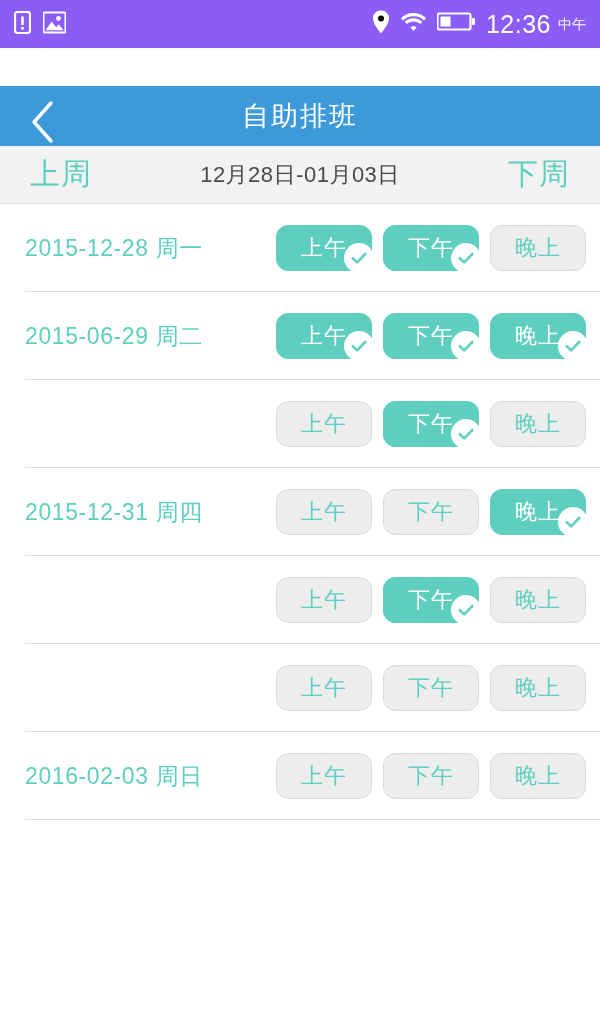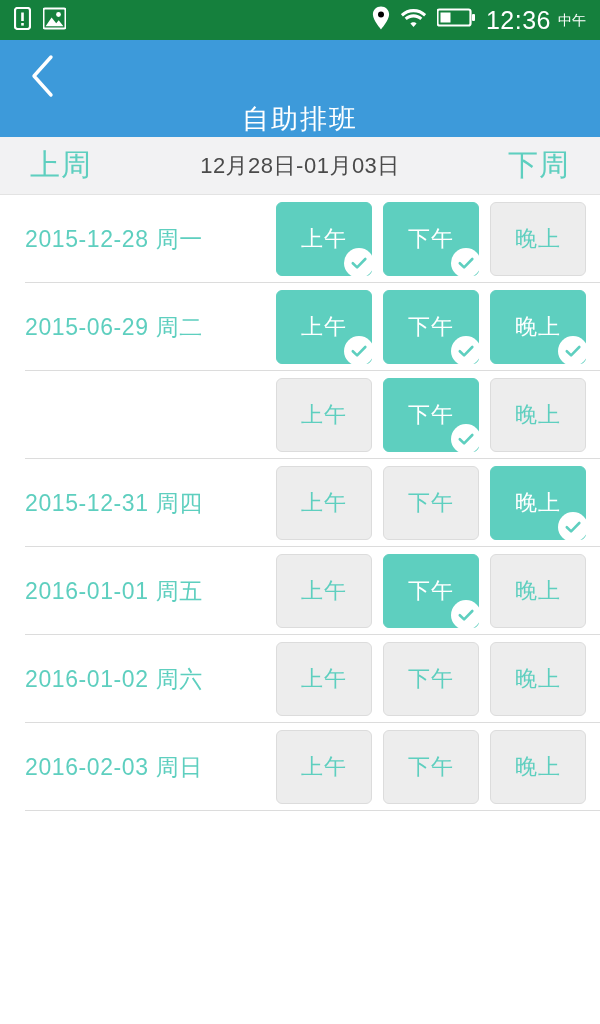--- a/index.html
+++ b/index.html
@@ -5,33 +5,33 @@
   * { margin:0; padding:0; box-sizing:border-box; }
   html, body {
     width:600px; height:1024px;
     background:#ffffff;
     font-family:"Liberation Sans","DejaVu Sans",sans-serif;
     overflow:hidden;
   }
 
   
   .statusbar{
-    height:40px; background:#15803d; color:#ffffff;
+    height:48px; background:#8b5cf6; color:#ffffff;
     display:flex; align-items:center; padding:0 14px;
   }
   .sb-left{ display:flex; align-items:center; gap:12px; }
   .sb-right{ margin-left:auto; display:flex; align-items:center; gap:11px; }
   .sb-icon{ display:block; }
   .sb-time{ font-size:25px; letter-spacing:.5px; line-height:1; }
   .sb-ampm{ font-size:14px; line-height:1; margin-left:-4px; }
 
   
   .header{
-    height:97px; background:#3d9ada; position:relative;
-    display:flex; align-items:flex-end; justify-content:center;
+    height:60px; background:#3d9ada; position:relative;
+    display:flex; align-items:center; justify-content:center;margin-top:38px;
   }
   .back-btn{
     position:absolute; left:0; top:0; width:84px; height:76px;
     display:flex; align-items:center; justify-content:center;
   }
   .header-title{
     color:#ffffff; font-size:27px; letter-spacing:2px;
   }
 
   
@@ -58,21 +58,21 @@
     content:""; position:absolute; left:25px; right:0; bottom:0;
     height:1px; background:#dcdcdc;
   }
   .row-date{
     color:#5ecfbf; font-size:23px; letter-spacing:.6px; white-space:nowrap;
   }
   .slots{ margin-left:auto; display:flex; gap:11px; }
 
   .slot{
     position:relative;
-    width:96px; height:74px; border-radius:6px;
+    width:96px; height:46px; border-radius:12px;
     display:flex; align-items:center; justify-content:center;
     font-size:22px; letter-spacing:1px;
   }
   .slot.off{
     background:#ededed; color:#5ecfbf; border:1px solid #dcdcdc;
   }
   .slot.on{
     background:#5ecfbf; color:#ffffff; border:1px solid #5ecfbf;
   }
   .check-badge{
@@ -238,41 +238,39 @@
           <span class="check-badge">
             <svg width="30" height="30" viewBox="0 0 30 30">
               <circle cx="15" cy="15" r="13" fill="#ffffff"></circle>
               <path d="M8.8 15.2 L13.1 19.4 L21.3 11.0" fill="none" stroke="#5ecfbf" stroke-width="2.6" stroke-linecap="round" stroke-linejoin="round"></path>
             </svg>
           </span>
         </div>
       </div>
     </div>
     <div class="row">
-      <div class="row-date">2016-01-01 周五</div>
-      <div class="slots">
-        <div class="slot off">
-          <span>上午</span>
-        </div>
-        <div class="slot on">
-          <span>下午</span>
-          <span class="check-badge">
-            <svg width="30" height="30" viewBox="0 0 30 30">
-              <circle cx="15" cy="15" r="13" fill="#ffffff"></circle>
-              <path d="M8.8 15.2 L13.1 19.4 L21.3 11.0" fill="none" stroke="#5ecfbf" stroke-width="2.6" stroke-linecap="round" stroke-linejoin="round"></path>
-            </svg>
-          </span>
-        </div>
-        <div class="slot off">
-          <span>晚上</span>
-        </div>
-      </div>
-    </div>
-    <div class="row">
-      <div class="row-date">2016-01-02 周六</div>
+      <div class="slots">
+        <div class="slot off">
+          <span>上午</span>
+        </div>
+        <div class="slot on">
+          <span>下午</span>
+          <span class="check-badge">
+            <svg width="30" height="30" viewBox="0 0 30 30">
+              <circle cx="15" cy="15" r="13" fill="#ffffff"></circle>
+              <path d="M8.8 15.2 L13.1 19.4 L21.3 11.0" fill="none" stroke="#5ecfbf" stroke-width="2.6" stroke-linecap="round" stroke-linejoin="round"></path>
+            </svg>
+          </span>
+        </div>
+        <div class="slot off">
+          <span>晚上</span>
+        </div>
+      </div>
+    </div>
+    <div class="row">
       <div class="slots">
         <div class="slot off">
           <span>上午</span>
         </div>
         <div class="slot off">
           <span>下午</span>
         </div>
         <div class="slot off">
           <span>晚上</span>
         </div>

